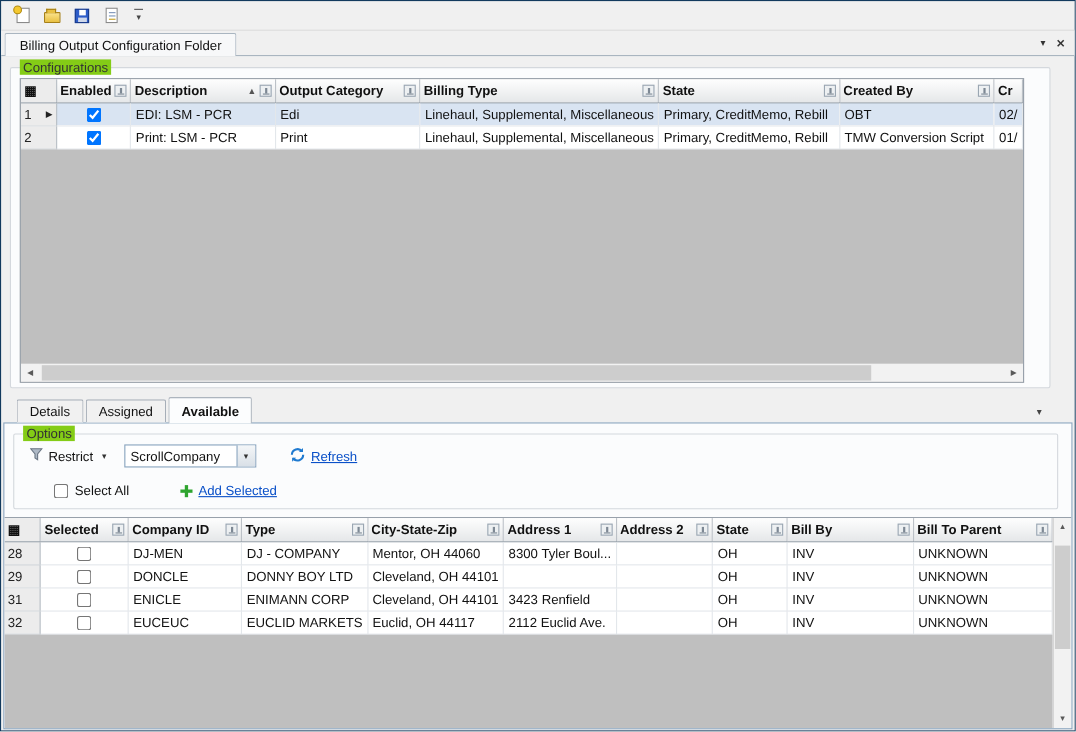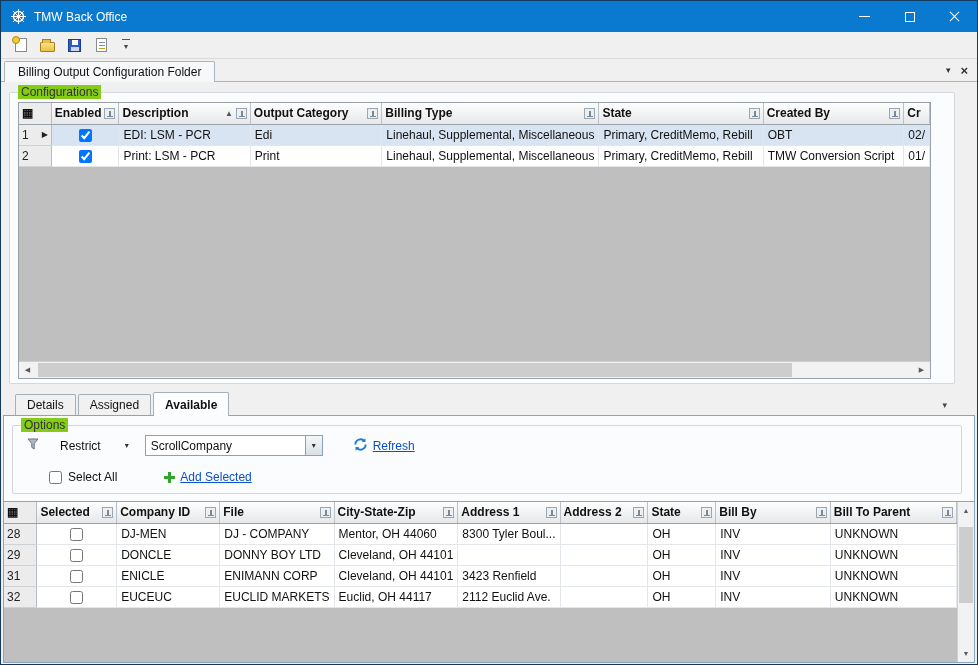--- a/index.html
+++ b/index.html
@@ -89,58 +89,37 @@
 .sb-thumb-v{position:absolute;left:1px;right:1px;top:8px;height:60%;background:#cdcdcd}
 
 .detail-tabs{height:25px;display:flex;align-items:flex-end;padding-left:6px;position:relative;flex:0 0 auto;margin-top:6px}
 .dtab{height:21px;padding:0 11px;display:flex;align-items:center;background:#f1f1f1;border:1px solid #a6aeb8;border-bottom:none;border-radius:2px 2px 0 0;margin-right:2px;cursor:pointer}
 .dtab.active{background:#fcfdfe;font-weight:bold;height:24px;margin-bottom:-1px;z-index:2}
 .tabs-caret{position:absolute;right:22px;bottom:5px;font-size:9px;color:#444}
 
 .available-panel{flex:1;margin:0 -6px 1px -6px;border:1px solid #8aa4bd;background:#fbfcfd;display:flex;flex-direction:column;overflow:hidden}
 .options-group{margin:9px 12px 7px 8px;padding:9px 10px 9px;flex:0 0 auto;display:flex;flex-direction:column}
 .opt-row1{display:flex;align-items:center}
-.restrict-btn{display:flex;align-items:center;gap:21px;padding:2px 4px;cursor:pointer}
+.restrict-btn{display:flex;align-items:center;gap:5px;padding:2px 4px;cursor:pointer}
 .restrict-caret{font-size:8px;color:#333;margin-left:3px}
-.combo{width:178px;height:21px;border:1px solid #86a2bd;background:#fff;display:flex;align-items:center;margin-left:12px}
+.combo{width:120px;height:21px;border:1px solid #86a2bd;background:#fff;display:flex;align-items:center;margin-left:12px}
 .combo-value{flex:1;padding:0 5px;overflow:hidden;white-space:nowrap}
 .combo-btn{width:17px;height:100%;border-left:1px solid #86a2bd;background:linear-gradient(#f4f6f8,#d9e0e7);display:flex;align-items:center;justify-content:center;font-size:8px;color:#333}
 .refresh{margin-left:30px}
 .opt-row2{display:flex;margin-top:14px;padding-left:26px}
 .select-all{display:flex;align-items:center;gap:6px}
 .add-selected{margin-left:46px}
 .avail-grid{flex:1;display:flex;overflow:hidden;border-top:1px solid #98a1ab}
 .avail-left{flex:1;display:flex;flex-direction:column;overflow:hidden;background:#c6c6c6}
 </style>
 </head>
 <body>
 
 <div class="window">
 
-  <div class="titlebar">
-    <span class="app-icon">
-      <svg width="15" height="15" viewBox="0 0 15 15">
-          <circle cx="7.5" cy="7.5" r="5" fill="none" stroke="#fff" stroke-width="1.4"></circle>
-          <circle cx="7.5" cy="7.5" r="2" fill="#fff"></circle>
-          <path d="M7.5 0v15M0 7.5h15M2.2 2.2l10.6 10.6M12.8 2.2L2.2 12.8" stroke="#fff" stroke-width="1"></path>
-        </svg>
-    </span>
-    <span class="title-text">TMW Back Office</span>
-    <div class="win-controls">
-      <div class="win-btn">
-          <span class="glyph-min"></span>
-        </div>
-      <div class="win-btn">
-          <span class="glyph-max"></span>
-        </div>
-      <div class="win-btn">
-          <span class="glyph-x"></span>
-        </div>
-    </div>
-  </div>
 
 
   <div class="toolbar">
     <div class="tool-btn">
         <span class="icon-newdoc"></span>
       </div>
     <div class="tool-btn">
         <span class="icon-open"></span>
       </div>
     <div class="tool-btn">
@@ -354,21 +333,21 @@
                     </div>
                   </th>
                 <th>
                     <div class="hcell">
                       <span class="lbl">Company ID</span>
                       <span class="pin"></span>
                     </div>
                   </th>
                 <th>
                     <div class="hcell">
-                      <span class="lbl">File</span>
+                      <span class="lbl">Type</span>
                       <span class="pin"></span>
                     </div>
                   </th>
                 <th>
                     <div class="hcell">
                       <span class="lbl">City-State-Zip</span>
                       <span class="pin"></span>
                     </div>
                   </th>
                 <th>

